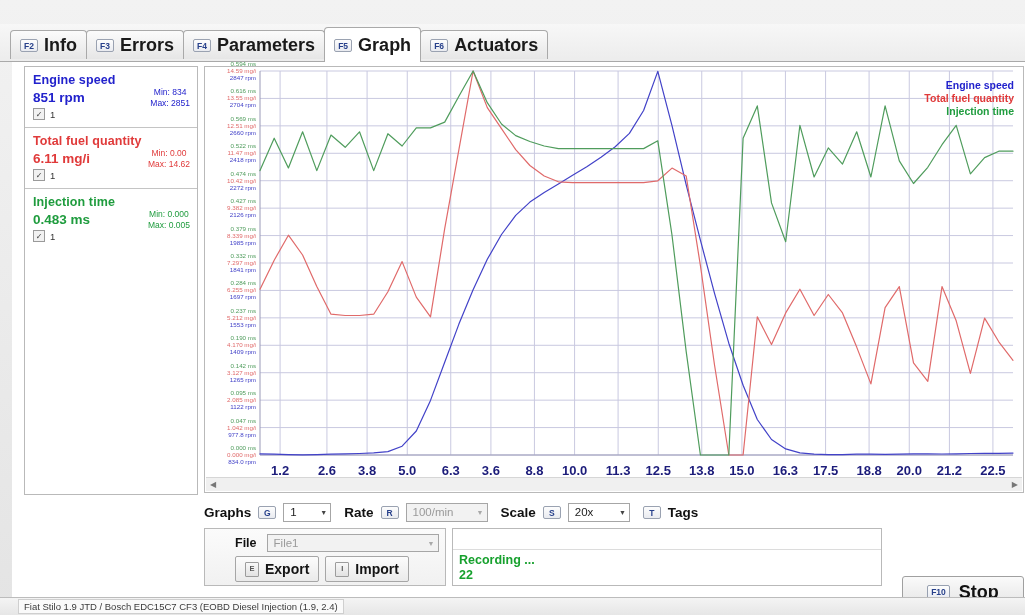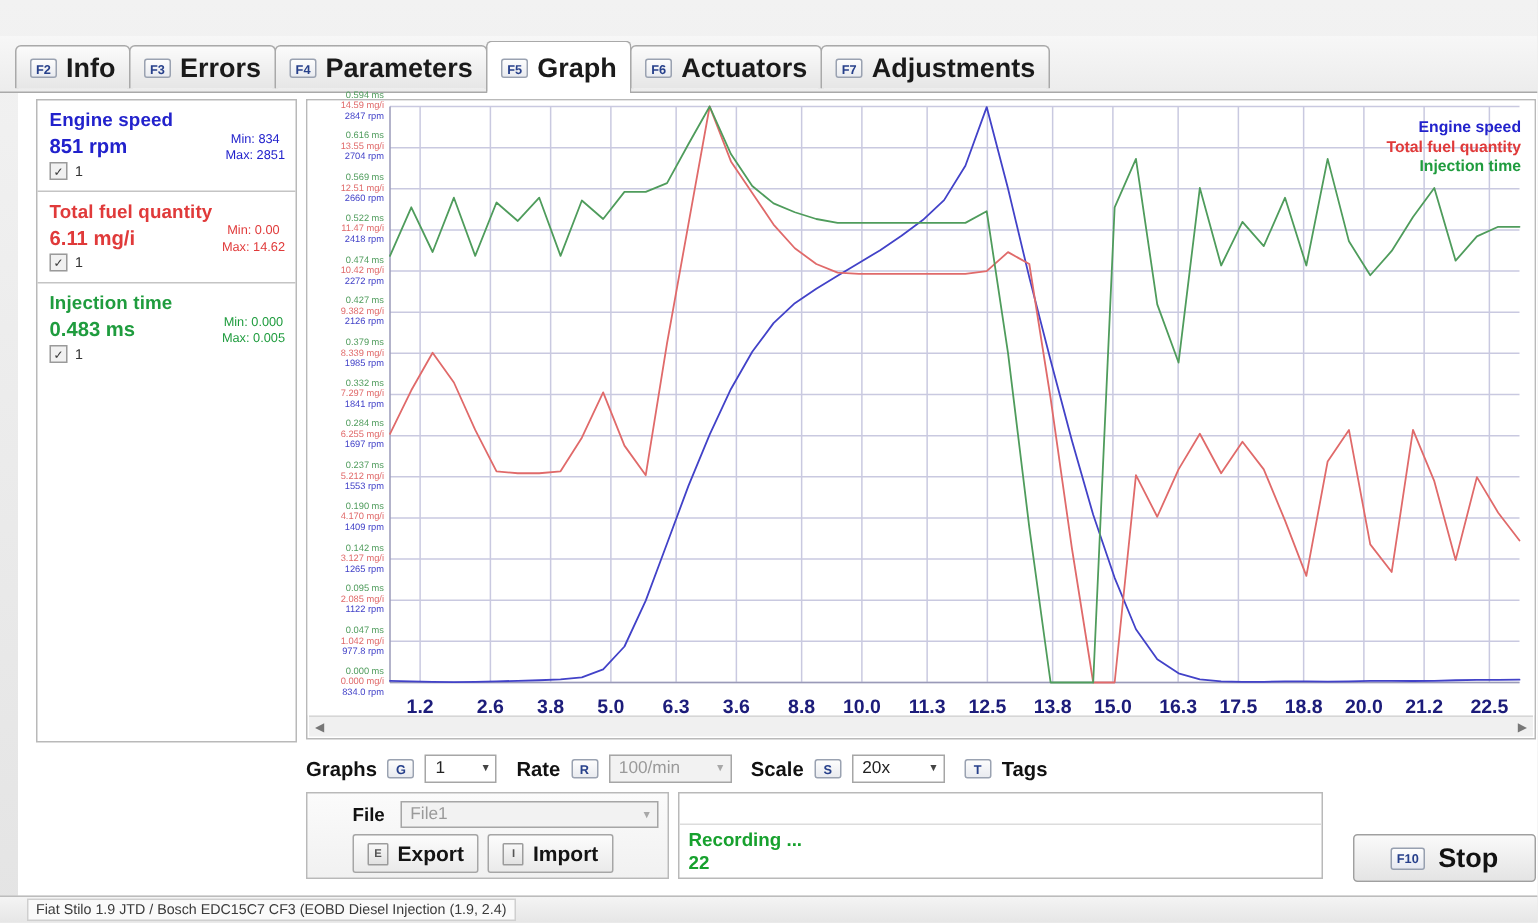--- a/index.html
+++ b/index.html
@@ -199,21 +199,21 @@
   }
   .statuspanel {
     position: absolute; left: 440px; top: 466px; width: 430px; height: 58px;
     border: 1px solid #b9b9b9; background: #fff; box-sizing: border-box;
   }
   .status-top { height: 20px; border-bottom: 1px solid #dcdcdc; }
   .status-msg {
     padding: 3px 6px; font-size: 12.5px; font-weight: bold; color: #17a12e; line-height: 15px;
   }
   .stopwrap {
-    position: absolute; left: 890px; top: 494px; width: 122px; height: 16px;
+    position: absolute; left: 890px; top: 514px; width: 122px; height: 16px;
   }
   .stopbtn {
     width: 122px; height: 32px; box-sizing: border-box;
     display: flex; align-items: center; justify-content: center; gap: 9px;
     border: 1px solid #a0a0a0; border-radius: 3px;
     background: linear-gradient(#fafafa,#e4e4e4);
     font-size: 18px; font-weight: bold; color: #121212;
   }
   .f10 {
     font-size: 8.5px; font-weight: bold; color: #27408b;
@@ -257,24 +257,20 @@
         <span class="fkey">F4</span>
         <span>Parameters</span>
       </div>
       <div class="tab active">
         <span class="fkey">F5</span>
         <span>Graph</span>
       </div>
       <div class="tab">
         <span class="fkey">F6</span>
         <span>Actuators</span>
-      </div>
-      <div class="tab">
-        <span class="fkey">F7</span>
-        <span>Adjustments</span>
       </div>
     </div>
   </div>
 
   <div class="content">
 
     <div class="sidebar">
       <div class="param-box">
         <div class="param-name c-blue">Engine speed</div>
         <div class="param-val c-blue">851 rpm</div>

